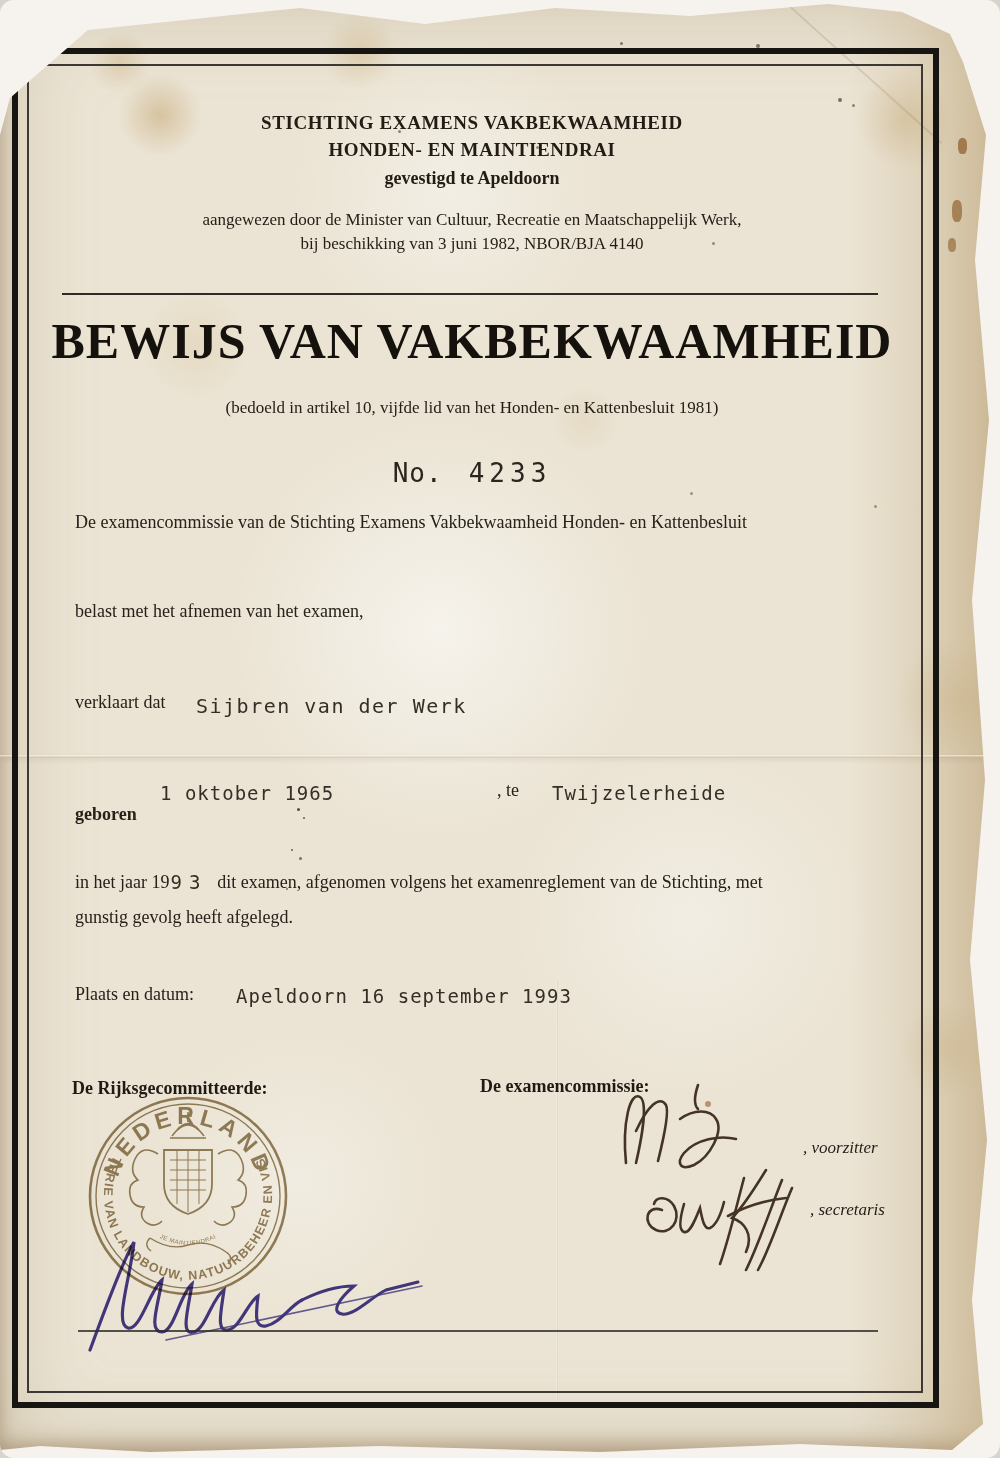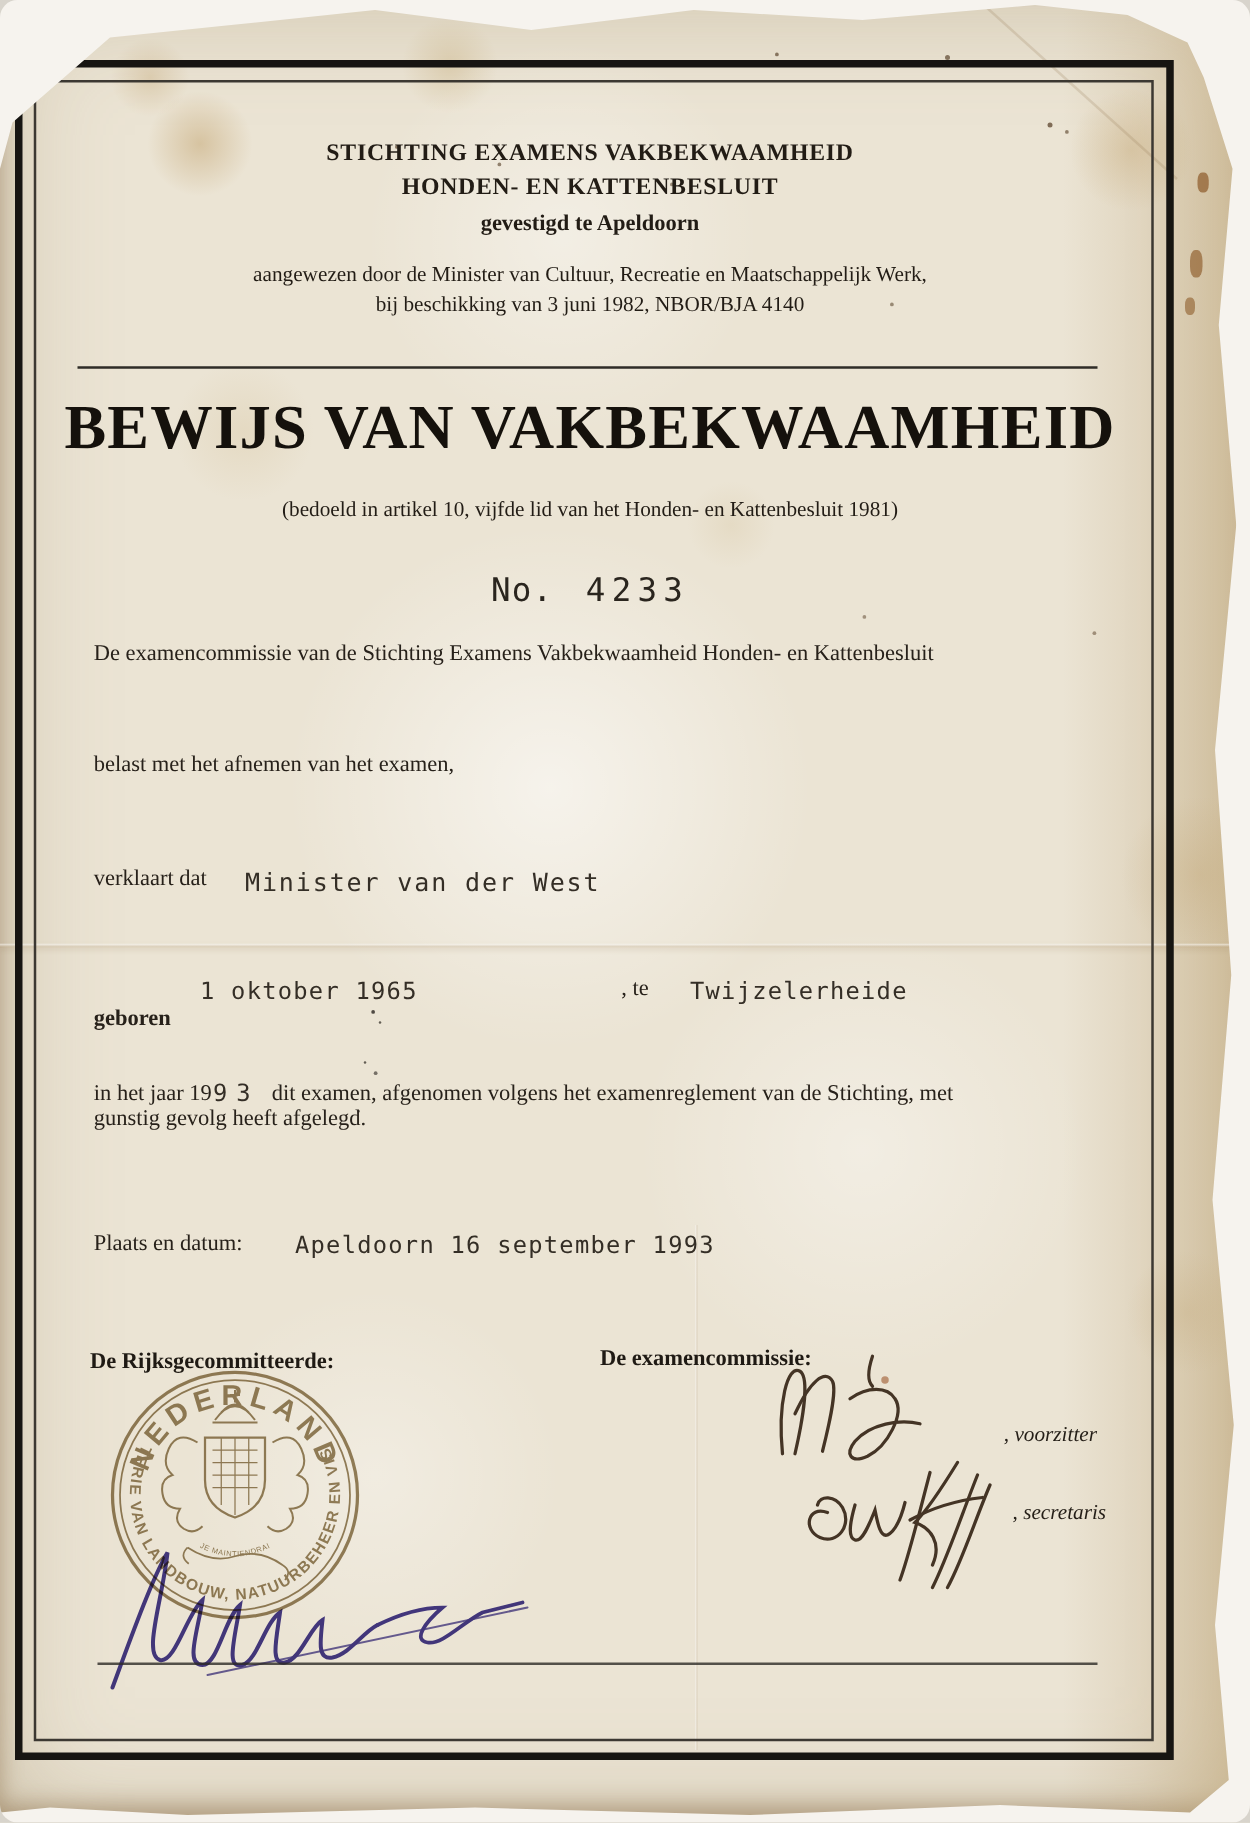--- a/index.html
+++ b/index.html
@@ -92,45 +92,45 @@
     <span class="dot" style="left:297px;top:808px;width:3px;height:3px;background:rgba(40,35,30,.8)"></span>
     <span class="dot" style="left:303px;top:817px;width:2px;height:2px;background:rgba(40,35,30,.7)"></span>
     <span class="dot" style="left:291px;top:849px;width:2px;height:2px;background:rgba(40,35,30,.7)"></span>
     <span class="dot" style="left:299px;top:857px;width:3px;height:3px;background:rgba(40,35,30,.6)"></span>
     <span class="dot" style="left:286px;top:888px;width:2px;height:2px;background:rgba(40,35,30,.6)"></span>
 
     <div class="frame-outer"></div>
     <div class="frame-inner"></div>
 
     <div class="ctr org1">STICHTING EXAMENS VAKBEKWAAMHEID</div>
-    <div class="ctr org2">HONDEN- EN KATTENBESLUIT</div>
+    <div class="ctr org2">HONDEN- EN MAINTIENDRAI</div>
     <div class="ctr org3">gevestigd te Apeldoorn</div>
     <div class="ctr app1">aangewezen door de Minister van Cultuur, Recreatie en Maatschappelijk Werk,</div>
     <div class="ctr app2">bij beschikking van 3 juni 1982, NBOR/BJA 4140</div>
 
     <div class="rule-top"></div>
 
     <div class="ctr title">BEWIJS VAN VAKBEKWAAMHEID</div>
     <div class="ctr subtitle">(bedoeld in artikel 10, vijfde lid van het Honden- en Kattenbesluit 1981)</div>
     <div class="ctr no-line">
       <span class="no-label">No.</span><span class="no-value">4233</span>
     </div>
 
     <div class="para" style="left:75px;top:512px;">De examencommissie van de Stichting Examens Vakbekwaamheid Honden- en Kattenbesluit</div>
     <div class="para" style="left:75px;top:601px;">belast met het afnemen van het examen,</div>
 
     <div class="para" style="left:75px;top:692px;">verklaart dat</div>
-    <div class="para mono" style="left:196px;top:694px;font-size:20px;letter-spacing:1.5px;">Minister van der West</div>
+    <div class="para mono" style="left:196px;top:694px;font-size:20px;letter-spacing:1.5px;">Sijbren van der Werk</div>
 
     <div class="para" style="left:75px;top:804px;font-weight:bold;">geboren</div>
     <div class="para mono" style="left:160px;top:782px;font-size:19px;letter-spacing:1px;">1 oktober 1965</div>
     <div class="para" style="left:497px;top:780px;">, te</div>
     <div class="para mono" style="left:552px;top:782px;font-size:19px;letter-spacing:1px;text-align:center;">Twijzelerheide</div>
 
-    <div class="para" style="left:75px;top:864px;width:812px;line-height:20px;">
+    <div class="para" style="left:75px;top:864px;width:812px;line-height:35px;">
       <span>in het jaar 19</span><span class="mono" style="font-size:19px;letter-spacing:7px;position:relative;top:1px;margin:0 10px 0 1px;">93</span><span>dit examen, afgenomen volgens het examenreglement van de Stichting, met</span><br>
       <span>gunstig gevolg heeft afgelegd.</span>
     </div>
 
     <div class="para" style="left:75px;top:984px;">Plaats en datum:</div>
     <div class="para mono" style="left:236px;top:985px;font-size:19px;letter-spacing:1px;">Apeldoorn 16 september 1993</div>
 
     <div class="sig-label" style="left:72px;top:1078px;">De Rijksgecommitteerde:</div>
     <div class="sig-label" style="left:480px;top:1076px;">De examencommissie:</div>
     <div class="role" style="left:803px;top:1138px;">, voorzitter</div>

